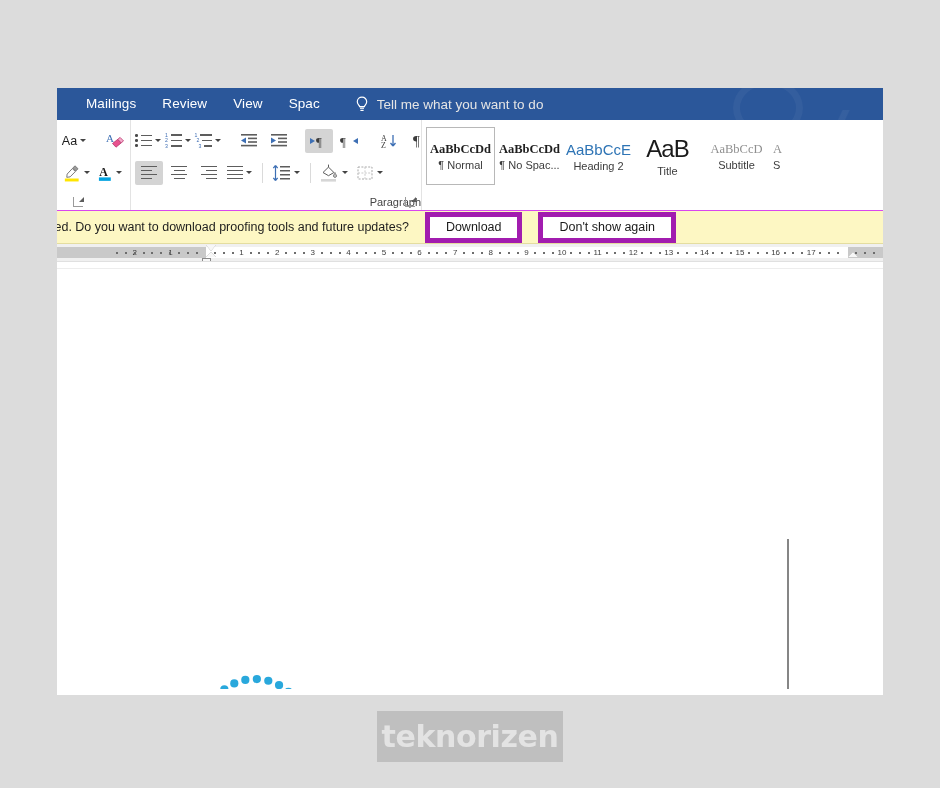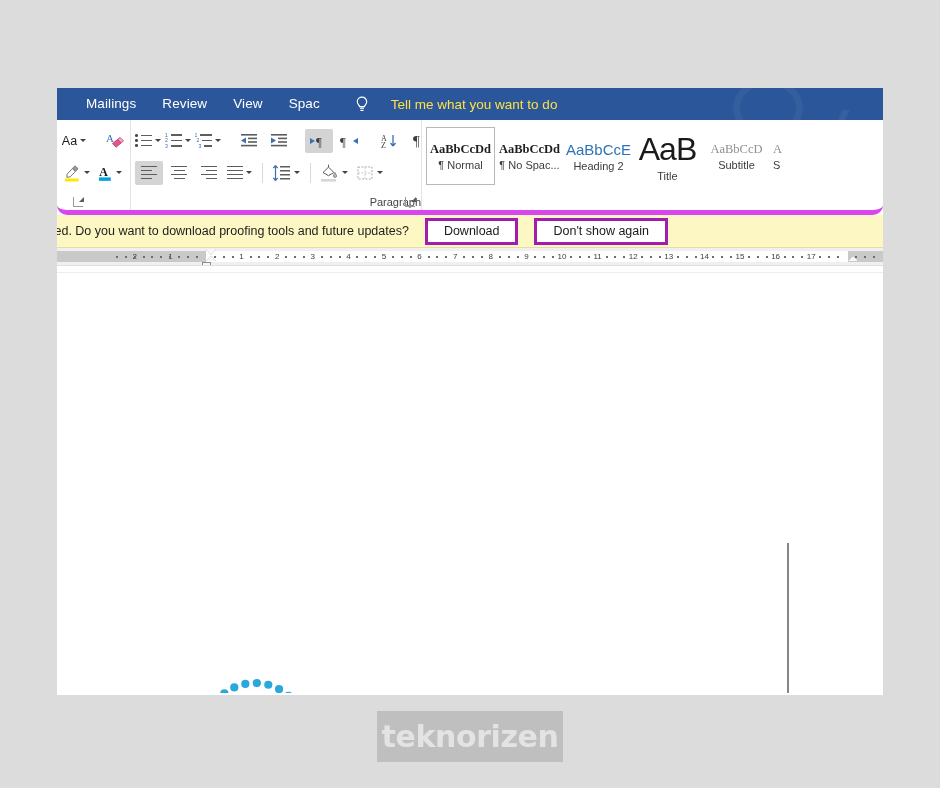--- a/index.html
+++ b/index.html
@@ -28,27 +28,27 @@
   }
   .titlebar .wm2{
     position:absolute;right:12px;top:22px;width:60px;height:22px;
     background:linear-gradient(115deg,rgba(255,255,255,0) 44%,rgba(255,255,255,.05) 46%,rgba(255,255,255,.05) 54%,rgba(255,255,255,0) 56%);
   }
   .tabs{position:relative;display:flex;align-items:center;height:32px;padding-left:16px;z-index:2;}
   .tab{
     color:#ffffff;font-size:13.5px;padding:0 13px;line-height:32px;
     white-space:nowrap;letter-spacing:.1px;
   }
-  .tellme{display:flex;align-items:center;gap:22px;margin-left:22px;color:#fde047;font-size:13.5px;}
+  .tellme{display:flex;align-items:center;gap:8px;margin-left:22px;color:#e5e5e5;font-size:13.5px;}
   .bulb{display:block;}
 
   
   .ribbon{
     position:relative;height:90px;background:#ffffff;
-    border-bottom:5px solid #d946ef;display:flex;border-radius:10px;
+    border-bottom:1px solid #d946ef;display:flex;
   }
   .grp{position:relative;height:90px;}
   .grp + .grp{border-left:1px solid #e3e3e3;}
   .grp-label{
     position:absolute;bottom:2px;left:0;right:0;text-align:right;
     font-size:11px;color:#444;
   }
   .dlg{
     position:absolute;bottom:3px;width:9px;height:9px;
     border:1px solid #9a9a9a;border-top:none;border-right:none;
@@ -89,34 +89,34 @@
   .style-item{
     width:69px;height:58px;display:flex;flex-direction:column;
     align-items:center;justify-content:center;gap:2px;box-sizing:border-box;
     border:1px solid transparent;flex:0 0 auto;
   }
   .style-item.active{border:1px solid #b8b8b8;background:#fff;}
   .st-prev{font-size:12.5px;color:#1f1f1f;font-weight:bold;font-family:"Liberation Serif",serif;white-space:nowrap;overflow:hidden;}
   .st-name{font-size:11px;color:#3c3c3c;white-space:nowrap;overflow:hidden;max-width:66px;text-overflow:clip;}
   .style-item.h1 .st-prev{font-weight:normal;font-size:17px;color:#2e74b5;font-family:"Liberation Sans",sans-serif;}
   .style-item.h2 .st-prev{font-weight:normal;font-size:15px;color:#2e74b5;font-family:"Liberation Sans",sans-serif;}
-  .style-item.title .st-prev{font-weight:normal;font-size:32px;color:#1a1a1a;font-family:"Liberation Sans",sans-serif;letter-spacing:-1px;}
+  .style-item.title .st-prev{font-weight:normal;font-size:24px;color:#1a1a1a;font-family:"Liberation Sans",sans-serif;letter-spacing:-1px;}
   .style-item.sub .st-prev{font-weight:normal;font-size:12.5px;color:#8f8f8f;font-family:"Liberation Serif",serif;}
   .style-item.cut{width:30px;overflow:hidden;}
   .style-item.cut .st-prev,.style-item.cut .st-name{overflow:hidden;width:26px;text-align:left;}
 
   
   .notify{
     position:relative;height:32px;background:#fdf7c3;border-bottom:1px solid #e4dda0;
     display:flex;align-items:center;padding-left:0;
   }
   .notify-text{font-size:12.5px;color:#1d1d1d;white-space:nowrap;margin-left:-6px;}
   .nbtn{
     margin-left:16px;height:21px;padding:0 16px;background:#ffffff;
-    border:3px solid #a21caf;font-size:12.5px;color:#1a1a1a;
+    border:5px solid #a21caf;font-size:12.5px;color:#1a1a1a;
     display:flex;align-items:center;justify-content:center;
   }
 
   
   .ruler{
     position:relative;height:17px;background:#f0f0f0;border-bottom:1px solid #e0e0e0;
     overflow:hidden;
   }
   .rl-track{position:absolute;left:0;top:3px;height:11px;width:100%;}
   .rl-seg{position:absolute;top:0;height:11px;}

